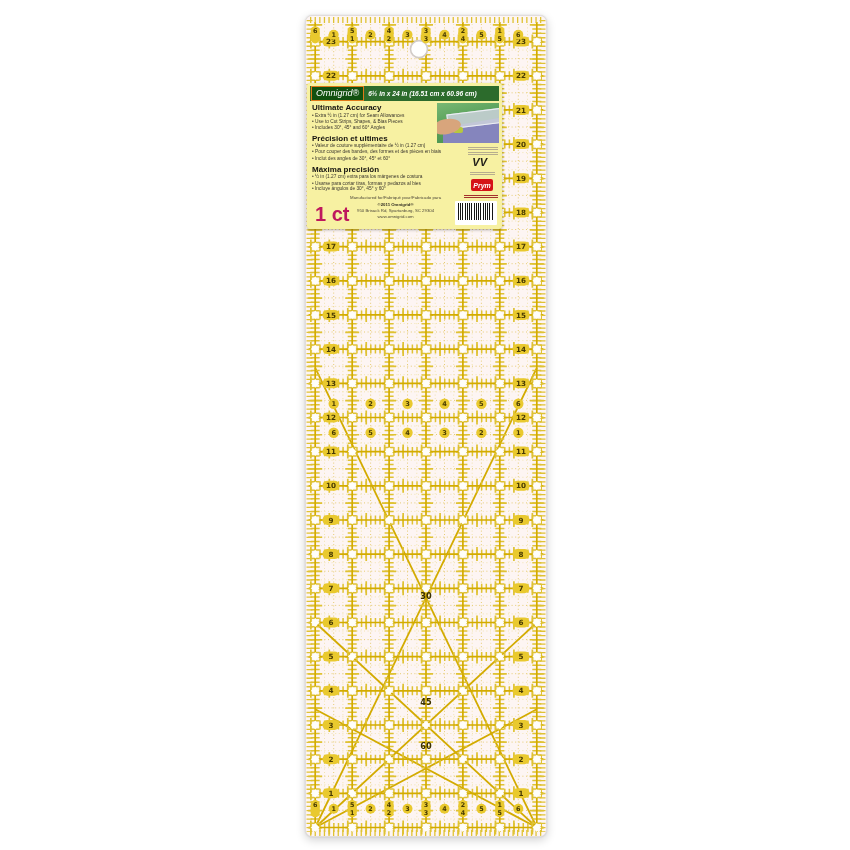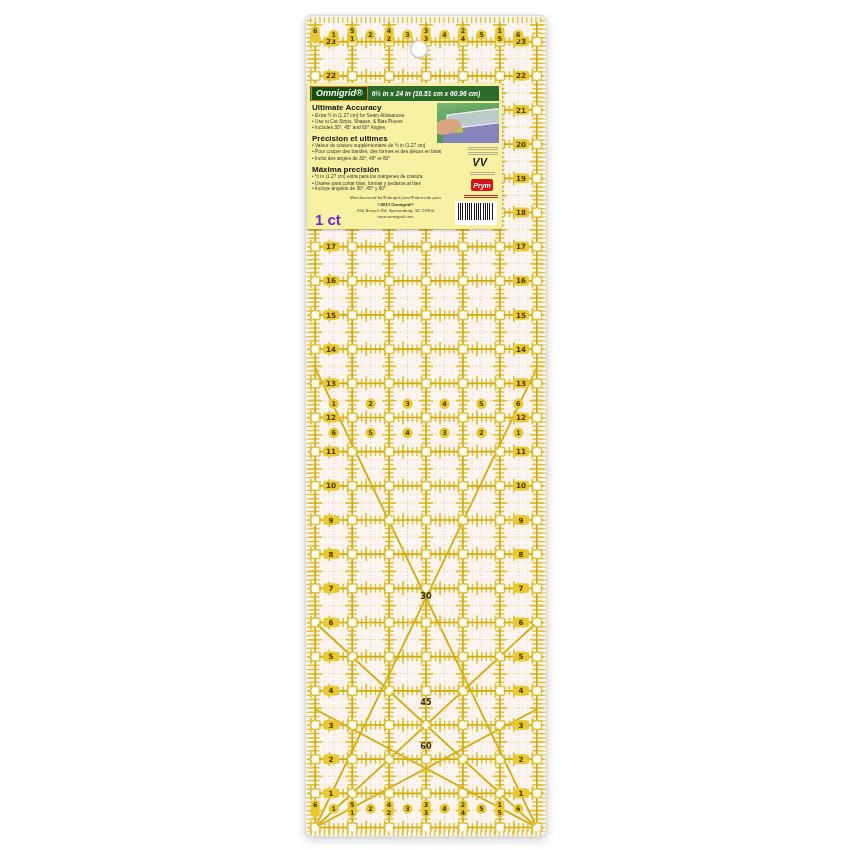--- a/index.html
+++ b/index.html
@@ -7,21 +7,21 @@
   .stage{position:absolute;inset:0;}
   .ruler{position:absolute;left:305px;top:15px;width:240px;height:820px;background:#fdf5f3;
          border-radius:7px;border:1px solid #e2dddb;overflow:hidden;
          box-shadow:0 3px 10px rgba(0,0,0,.18),0 0 2px rgba(0,0,0,.12);}
   .grid-host{position:absolute;inset:0;}
   
   .label{position:absolute;left:1px;top:67px;width:195px;height:146px;background:#f7f1a2;
          border-radius:3px;box-shadow:0 1px 3px rgba(0,0,0,.3);z-index:5;overflow:hidden;}
   .label-header{position:absolute;left:3px;top:3px;right:3px;height:15px;background:#2c6b2c;
                 display:flex;align-items:center;}
-  .brand-box{background:#11500f;border:1px solid #e07818;color:#fff;font-weight:bold;font-style:italic;
+  .brand-box{background:#11500f;border:1px solid #e07818;color:#fff;font-weight:normal;font-style:italic;
              font-size:9px;line-height:1;padding:2px 4px;margin-left:1px;white-space:nowrap;}
   .size-text{color:#fff;font-weight:bold;font-style:italic;font-size:6.6px;margin-left:4px;white-space:nowrap;}
   .sections{position:absolute;left:5px;top:20px;width:235px;transform:scale(0.8);transform-origin:0 0;}
   .section{margin-bottom:3px;}
   .section h3{margin:0 0 1px 0;font-size:10px;color:#151310;font-family:"Liberation Sans",sans-serif;}
   .bullet{font-size:6px;color:#3a362e;line-height:1.3;}
   .bullet::before{content:"• ";color:#3a362e;}
   .s1 .bullet{width:150px;}
   .s2 .bullet,.s3 .bullet{width:210px;}
   .photo{position:absolute;right:3px;top:20px;width:62px;height:40px;overflow:hidden;
@@ -42,21 +42,21 @@
         border-radius:2px;}
   .redmicro{position:absolute;right:4px;top:110px;width:34px;height:6px;
             background:repeating-linear-gradient(#0000 0 1.6px,#a3312d 1.6px 2.5px);}
   .barcode{position:absolute;right:5px;top:118px;width:42px;height:24px;background:#fff;border-radius:1px;}
   .bars{position:absolute;left:3px;right:3px;top:2px;bottom:5px;
         background:repeating-linear-gradient(90deg,#151515 0 1px,#fff 1px 2.5px,#151515 2.5px 3.1px,#fff 3.1px 4.5px);}
   .smallprint{position:absolute;left:36px;top:112px;width:146px;text-align:center;
               transform:scale(0.72);transform-origin:0 0;font-size:6px;color:#4c473a;line-height:1.45;}
   .smallprint .fl1{}
   .smallprint .fl2{font-weight:bold;color:#2e2a20;}
-  .count{position:absolute;left:8px;top:128px;font-size:15px;font-weight:bold;color:#6d28d9;}
+  .count{position:absolute;left:8px;top:120px;font-size:20px;font-weight:bold;color:#be185d;}
 </style>
 </head>
 <body>
 
 <div class="stage">
   <div class="ruler">
     <div class="grid-host" id="grid"><svg width="240" height="820" viewBox="0 0 240 820">
           <line x1="27.7" y1="8" x2="27.7" y2="814" stroke="#e3c765" stroke-width="0.9" stroke-dasharray="1 2.4"></line>
           <line x1="18.5" y1="8" x2="18.5" y2="814" stroke="#efdf9f" stroke-width="0.8" stroke-dasharray="1 2.4"></line>
           <line x1="36.9" y1="8" x2="36.9" y2="814" stroke="#efdf9f" stroke-width="0.8" stroke-dasharray="1 2.4"></line>

